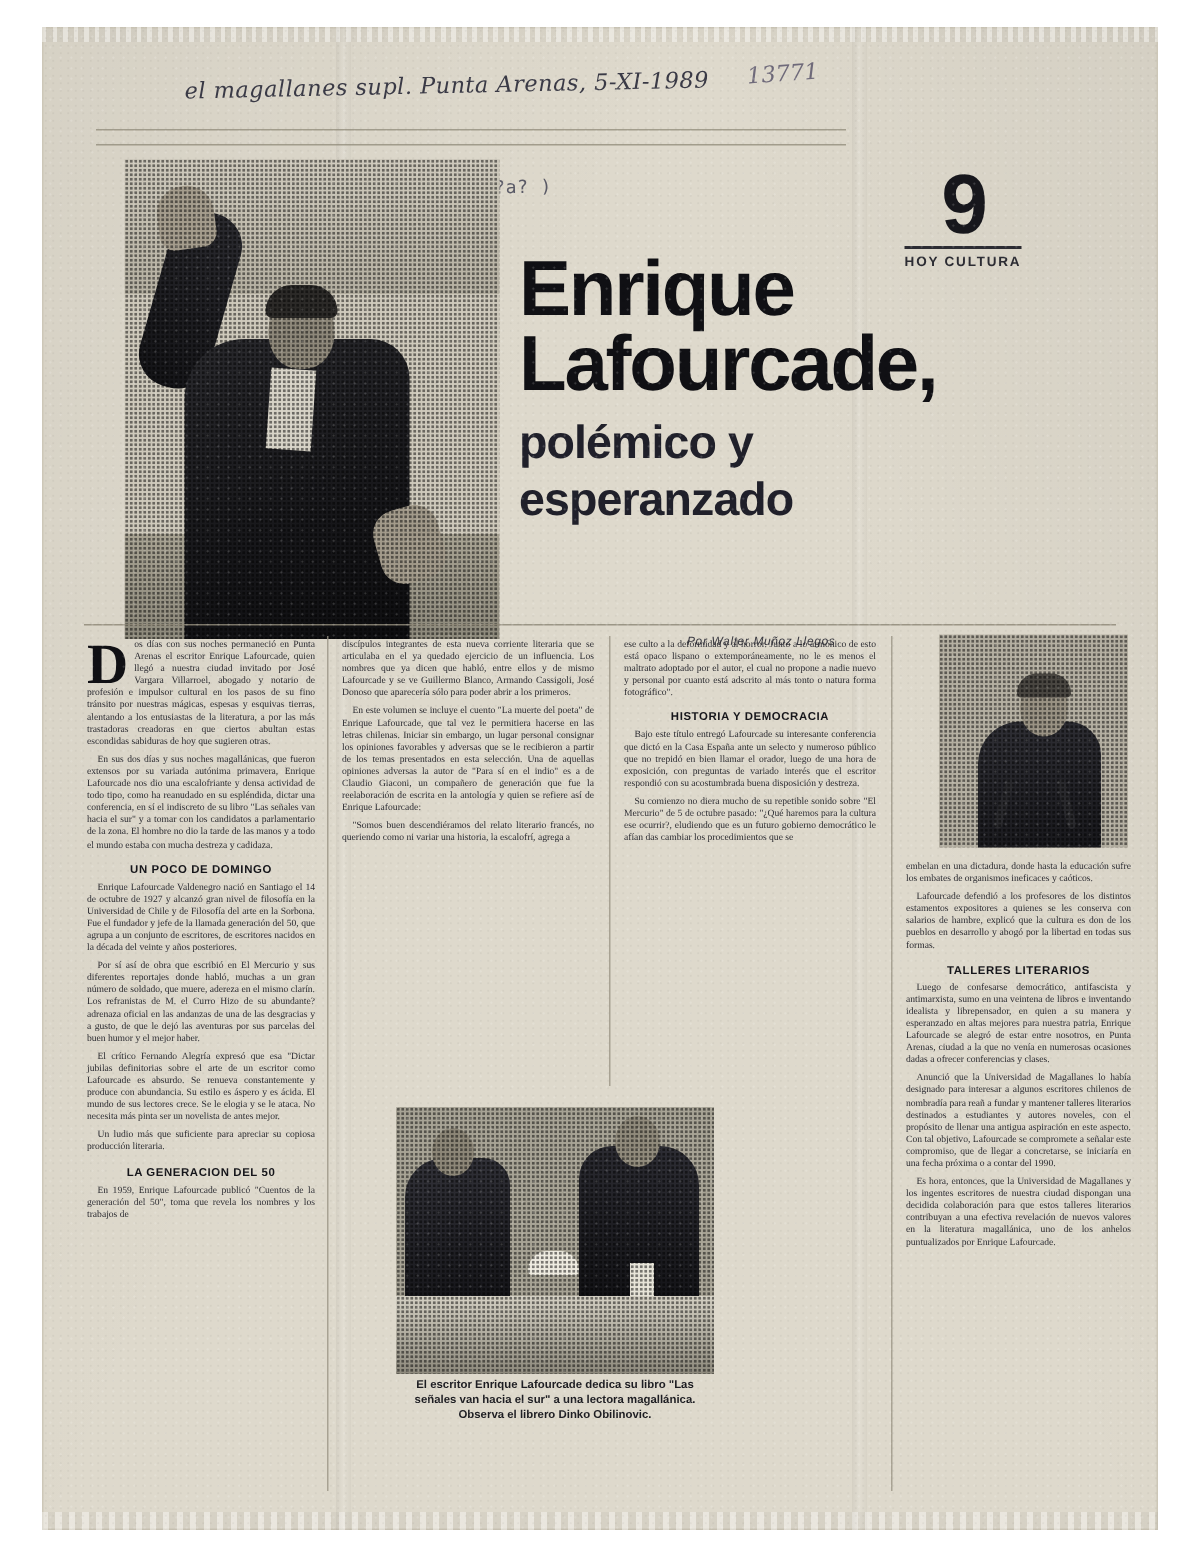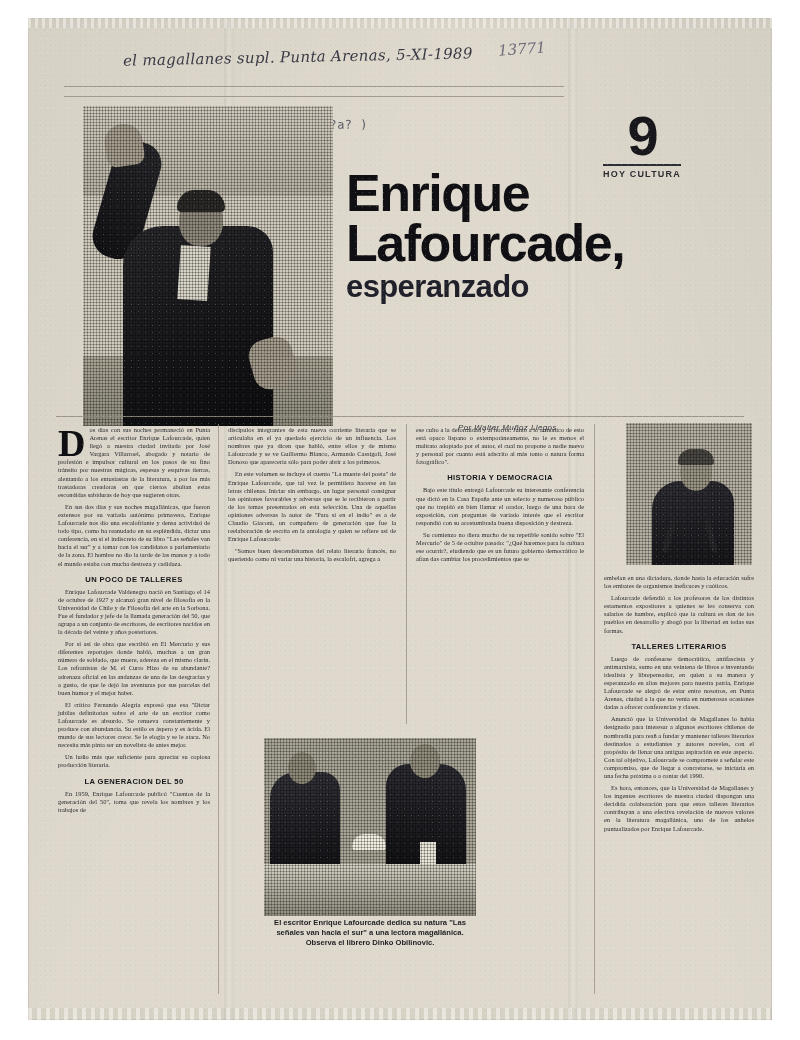--- a/index.html
+++ b/index.html
@@ -358,37 +358,38 @@
       <div class="shirt"></div>
       <div class="head"></div>
       <div class="hair"></div>
       <div class="hand-low"></div>
       <div class="ht"></div>
     </div>
 
     <div id="headline">
       <div class="l1">Enrique</div>
       <div class="l2">Lafourcade,</div>
+      <div class="sub1">polémico y</div>
       <div class="sub2">esperanzado</div>
     </div>
     <div id="byline">Por Walter Muñoz Llegos</div>
 
     <div class="hairline" style="left:28px; top:398px; width:688px;"></div>
 
     <div class="col-rule" style="left:190px; top:406px; height:570px;"></div>
     <div class="col-rule" style="left:378px; top:406px; height:300px;"></div>
     <div class="col-rule" style="left:566px; top:406px; height:570px;"></div>
 
     <div class="col" id="col-1" style="left:30px; top:408px; width:152px;">
       <div class="dropcap-wrap">
         <span class="dropcap">D</span>
         <p>os días con sus noches permaneció en Punta Arenas el escritor Enrique Lafourcade, quien llegó a nuestra ciudad invitado por José Vargara Villarroel, abogado y notario de profesión e impulsor cultural en los pasos de su fino tránsito por nuestras mágicas, espesas y esquivas tierras, alentando a los entusiastas de la literatura, a por las más trastadoras creadoras en que ciertos abultan estas escondidas sabiduras de hoy que sugieren otras.</p>
       </div>
       <p class="indent">En sus dos días y sus noches magallánicas, que fueron extensos por su variada autónima primavera, Enrique Lafourcade nos dio una escalofriante y densa actividad de todo tipo, como ha reanudado en su espléndida, dictar una conferencia, en sí el indiscreto de su libro "Las señales van hacia el sur" y a tomar con los candidatos a parlamentario de la zona. El hombre no dio la tarde de las manos y a todo el mundo estaba con mucha destreza y cadidaza.</p>
-      <div class="subhead">UN POCO DE TALLERES</div>
+      <div class="subhead">UN POCO DE DOMINGO</div>
       <p class="indent">Enrique Lafourcade Valdenegro nació en Santiago el 14 de octubre de 1927 y alcanzó gran nivel de filosofía en la Universidad de Chile y de Filosofía del arte en la Sorbona. Fue el fundador y jefe de la llamada generación del 50, que agrupa a un conjunto de escritores, de escritores nacidos en la década del veinte y años posteriores.</p>
       <p class="indent">Por sí así de obra que escribió en El Mercurio y sus diferentes reportajes donde habló, muchas a un gran número de soldado, que muere, adereza en el mismo clarín. Los refranistas de M. el Curro Hizo de su abundante? adrenaza oficial en las andanzas de una de las desgracias y a gusto, de que le dejó las aventuras por sus parcelas del buen humor y el mejor haber.</p>
       <p class="indent">El crítico Fernando Alegría expresó que esa "Dictar jubilas definitorias sobre el arte de un escritor como Lafourcade es absurdo. Se renueva constantemente y produce con abundancia. Su estilo es áspero y es ácida. El mundo de sus lectores crece. Se le elogia y se le ataca. No necesita más pinta ser un novelista de antes mejor.</p>
       <p class="indent">Un ludio más que suficiente para apreciar su copiosa producción literaria.</p>
       <div class="subhead">LA GENERACION DEL 50</div>
       <p class="indent">En 1959, Enrique Lafourcade publicó "Cuentos de la generación del 50", toma que revela los nombres y los trabajos de</p>
     </div>
 
     <div class="col" id="col-2" style="left:200px; top:408px; width:168px;">
       <p>discípulos integrantes de esta nueva corriente literaria que se articulaba en el ya quedado ejercicio de un influencia. Los nombres que ya dicen que habló, entre ellos y de mismo Lafourcade y se ve Guillermo Blanco, Armando Cassigoli, José Donoso que aparecería sólo para poder abrir a los primeros.</p>
@@ -424,17 +425,17 @@
     <div class="photo" id="photo-bottom">
       <div class="person-l"></div>
       <div class="head-l"></div>
       <div class="person-r"></div>
       <div class="head-r"></div>
       <div class="table"></div>
       <div class="lamp"></div>
       <div class="glass"></div>
       <div class="ht"></div>
     </div>
-    <div id="photo-caption">El escritor Enrique Lafourcade dedica su natura "Las señales van hacia el sur" a una lectora magallánica. Observa el librero Dinko Obilinovic.</div>
+    <div id="photo-caption">El escritor Enrique Lafourcade dedica su libro "Las señales van hacia el sur" a una lectora magallánica. Observa el librero Dinko Obilinovic.</div>
 
     <div id="grain"></div>
   </div>
 </div>
 
 </body></html>

